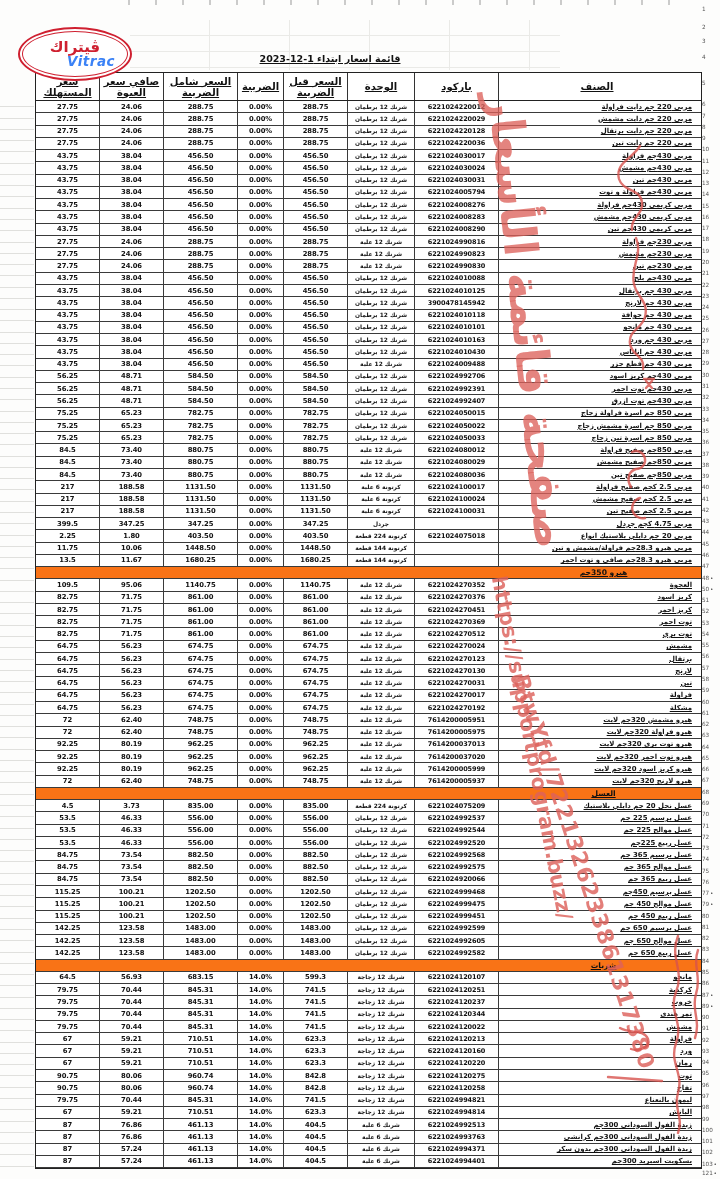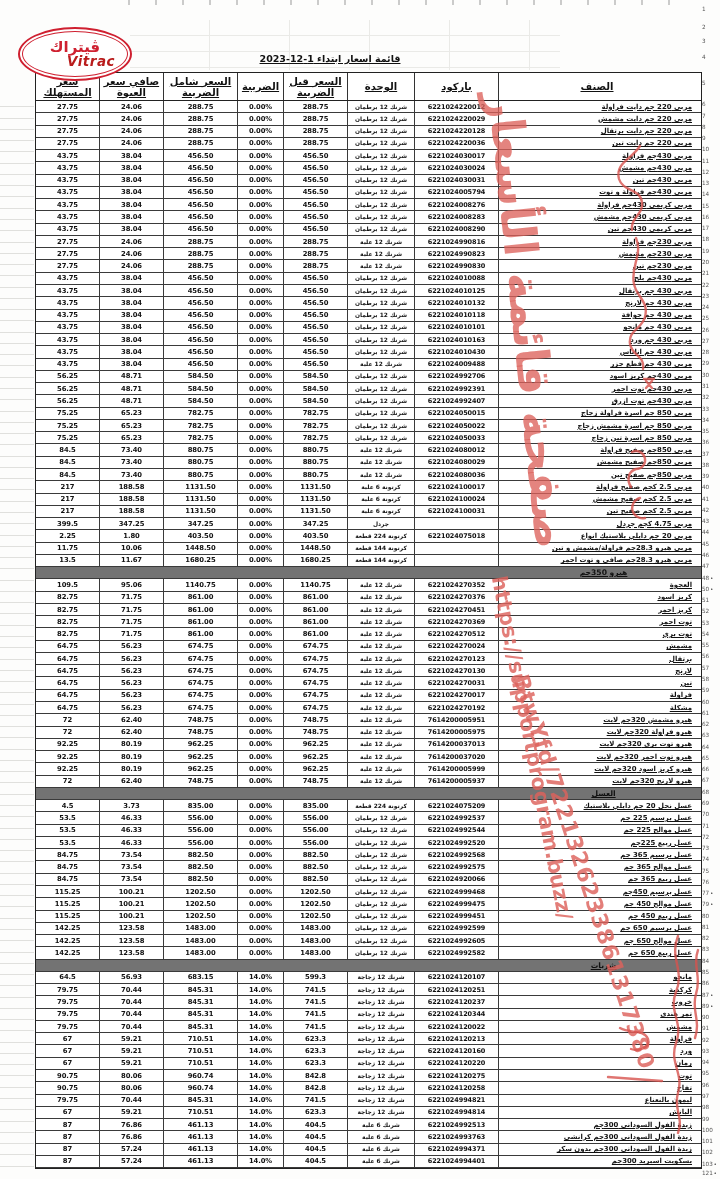--- a/index.html
+++ b/index.html
@@ -12,39 +12,39 @@
     background:repeating-linear-gradient(to bottom,transparent 0 15px,#e6e6e3 15px 16px),
                repeating-linear-gradient(to right,transparent 0 79px,#e6e6e3 79px 80px);}
   .gutter{position:absolute;left:0;top:96px;width:34px;height:1080px;
     background:repeating-linear-gradient(to bottom,transparent 0 10.27px,#e0e0dd 10.27px 11.27px);}
   
   .vitrac{position:absolute;left:18px;top:27px;width:110px;height:50px;border:2.5px solid #cf2030;
     border-radius:50%;background:#fff;display:flex;flex-direction:column;align-items:center;
     justify-content:center;line-height:1;z-index:3;}
   .vitrac:after{content:"";position:absolute;inset:2px;border:1px solid #cf2030;border-radius:50%;}
   .vitrac .ar{color:#cf2030;font-weight:bold;font-size:15px;direction:rtl;}
-  .vitrac .en{color:#b91c1c;font-weight:bold;font-size:13.5px;font-style:italic;letter-spacing:.5px;margin-left:32px;}
+  .vitrac .en{color:#3b82f6;font-weight:bold;font-size:13.5px;font-style:italic;letter-spacing:.5px;margin-left:32px;}
   .hero{position:absolute;left:550px;top:12px;width:120px;height:56px;z-index:3;}
   .title{position:absolute;left:0;right:60px;top:53px;text-align:center;font-size:9.5px;
     font-weight:bold;text-decoration:underline;z-index:2;}
   
   .table{position:absolute;left:35px;top:72px;width:665px;border:1.3px solid #222;background:#fff;z-index:1;}
   .thead,.tr{display:grid;grid-template-columns:64px 64px 74px 46px 64px 67px 84px 196px;}
   .thead{height:27px;border-bottom:1.4px solid #222;}
   .th{border-right:.9px solid #333;display:flex;align-items:center;justify-content:center;
       font-size:10px;font-weight:bold;text-decoration:underline;direction:rtl;text-align:center;}
   .thead .th:last-child,.tr .td:last-child{border-right:none;}
   .tr{height:11.27px;border-bottom:.8px solid #3a3a3a;}
   .td{border-right:.8px solid #3a3a3a;overflow:hidden;display:flex;align-items:center;
       justify-content:center;font-size:6.8px;font-weight:bold;letter-spacing:-.1px;white-space:nowrap;}
   .td.unit{font-size:5.9px;font-weight:600;direction:rtl;}
   .td.bc{font-size:6.5px;font-weight:600;}
   .td.name{justify-content:flex-start;direction:rtl;padding-right:3px;font-size:6.9px;
       text-decoration:underline;font-weight:600;}
-  .tr.sec{background:#737373;}
+  .tr.sec{background:#f97316;}
   .tr.sec.white{background:#fff;}
   .sec-inner{grid-column:1/9;display:grid;grid-template-columns:470px 195px;}
   .sec-label{grid-column:2;display:flex;align-items:center;justify-content:center;font-size:7.6px;
       font-weight:bold;text-decoration:underline;direction:rtl;}
   
   .nums{position:absolute;left:702px;top:0;width:18px;height:1179px;z-index:2;}
   .rn{position:absolute;font-size:5.7px;color:#555;white-space:nowrap;}
   .rn .mk{color:#222;font-size:5px;margin-left:1px;}
   
   .wm{position:absolute;font-weight:bold;white-space:nowrap;z-index:5;pointer-events:none;}
@@ -245,21 +245,21 @@
           <div class="td bc">6221024010125</div>
           <div class="td name">مربى 430 جم برتقال</div>
         </div>
         <div class="tr">
           <div class="td">43.75</div>
           <div class="td">38.04</div>
           <div class="td">456.50</div>
           <div class="td">0.00%</div>
           <div class="td">456.50</div>
           <div class="td unit">شرنك 12 برطمان</div>
-          <div class="td bc">6221024010132</div>
+          <div class="td bc">3900478145942</div>
           <div class="td name">مربى 430 جم لارنج</div>
         </div>
         <div class="tr">
           <div class="td">43.75</div>
           <div class="td">38.04</div>
           <div class="td">456.50</div>
           <div class="td">0.00%</div>
           <div class="td">456.50</div>
           <div class="td unit">شرنك 12 برطمان</div>
           <div class="td bc">6221024010118</div>

